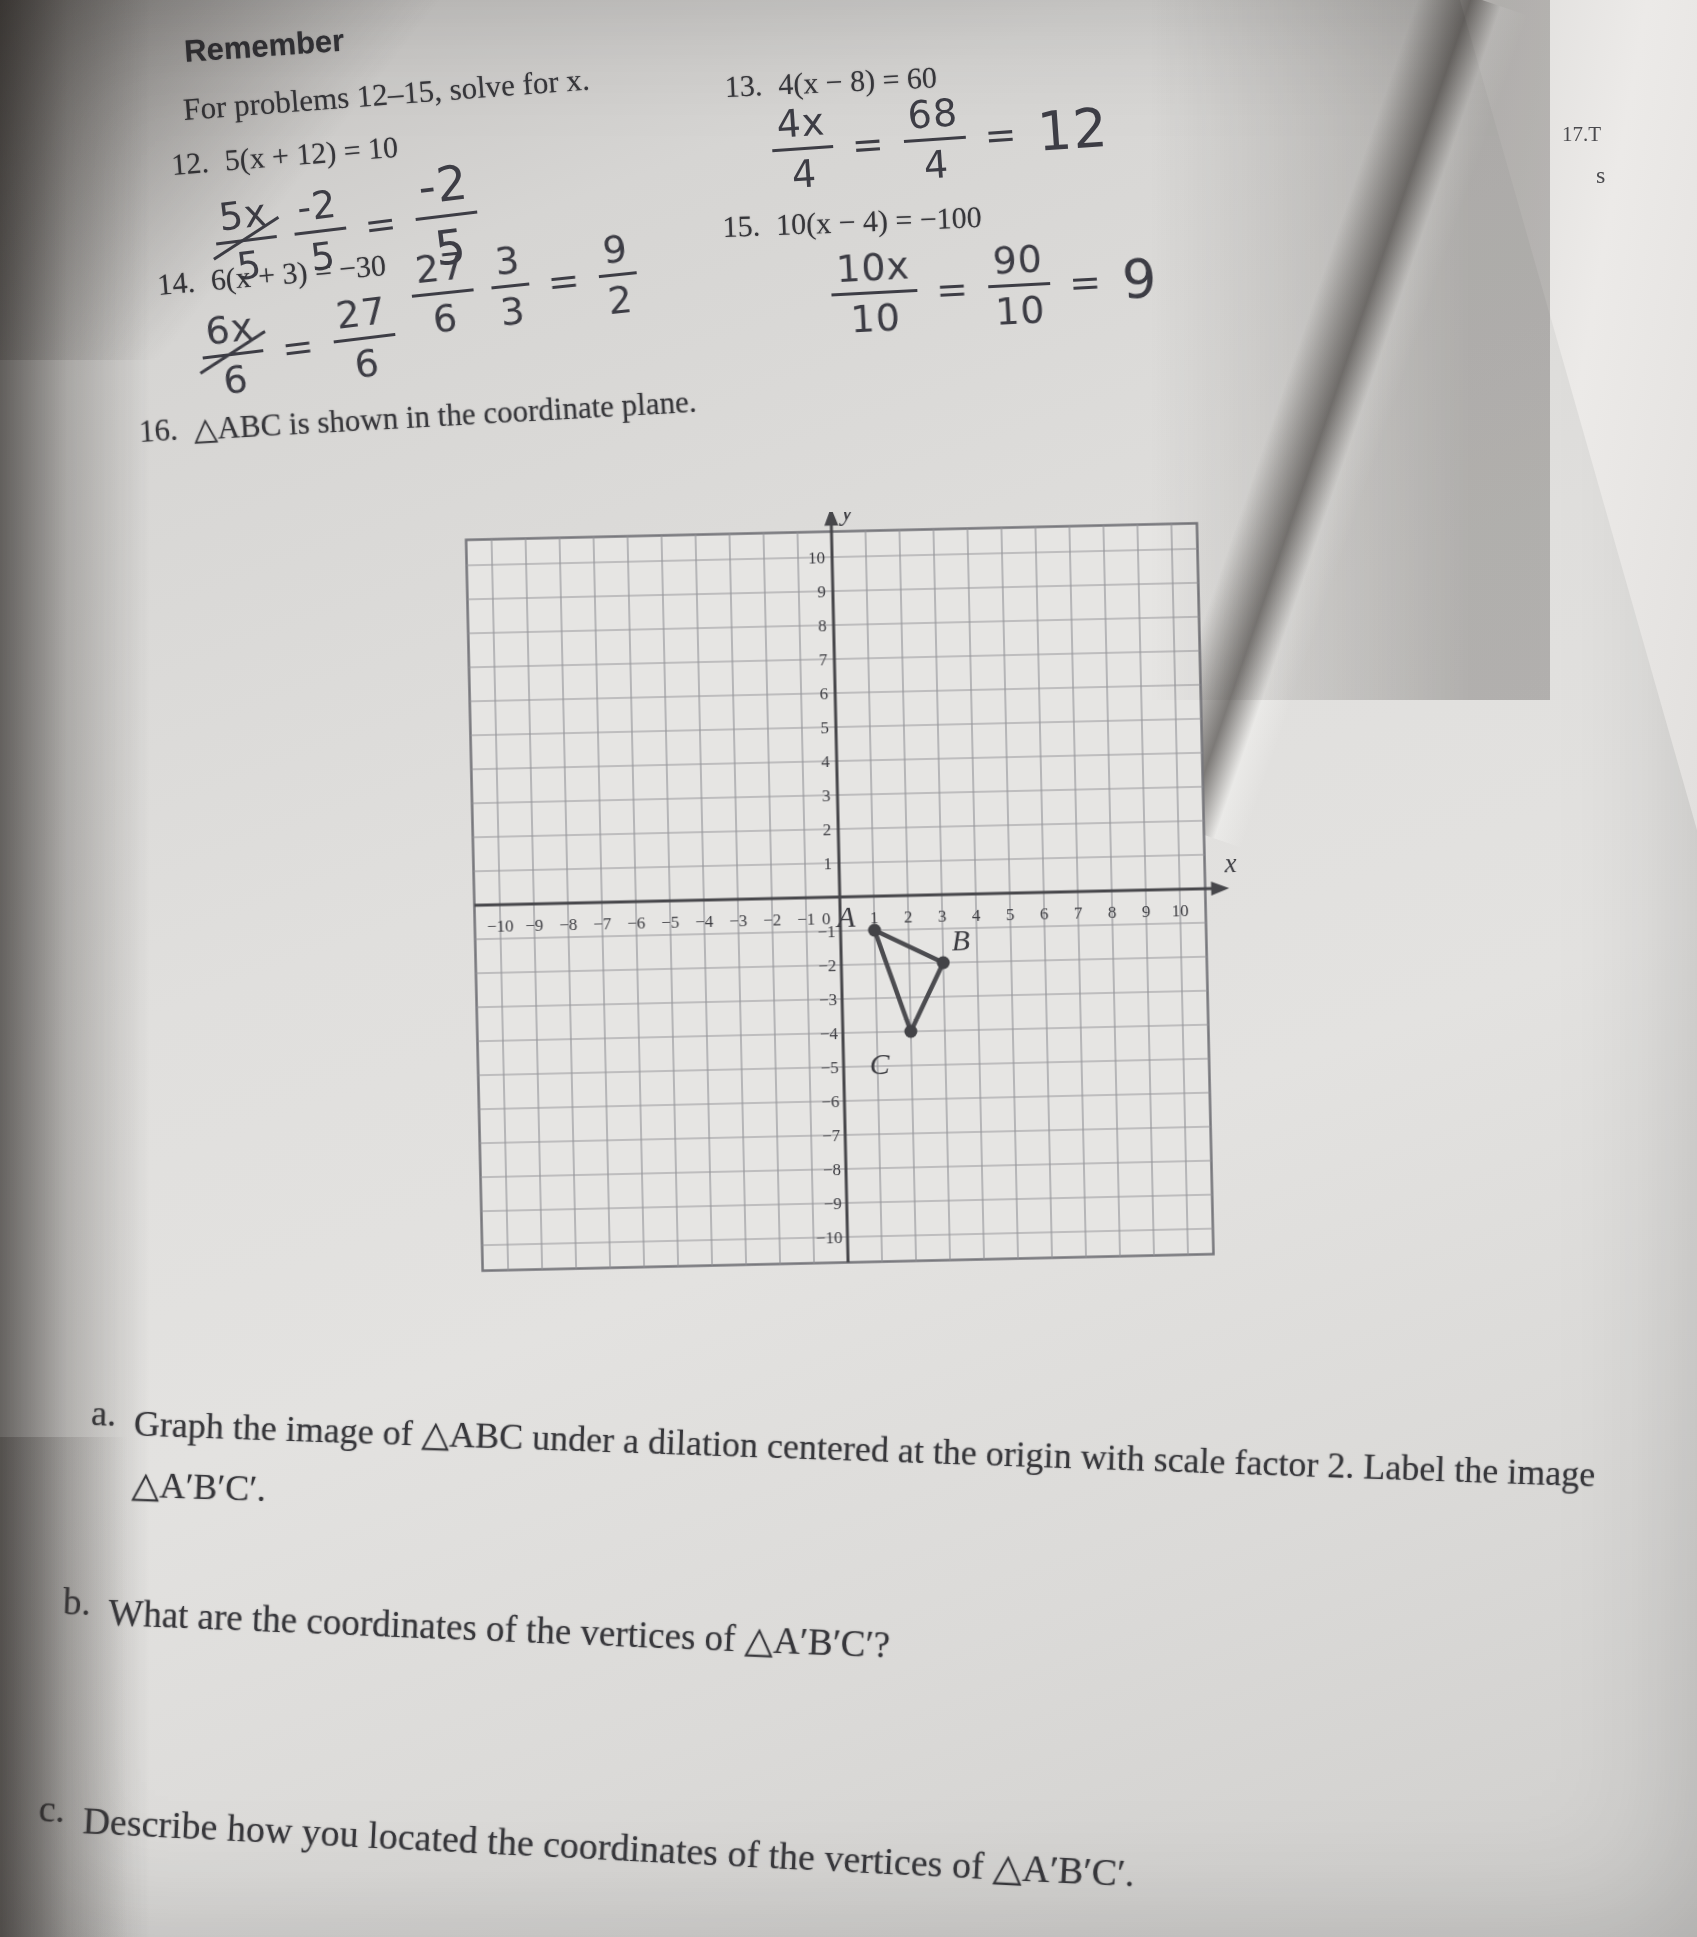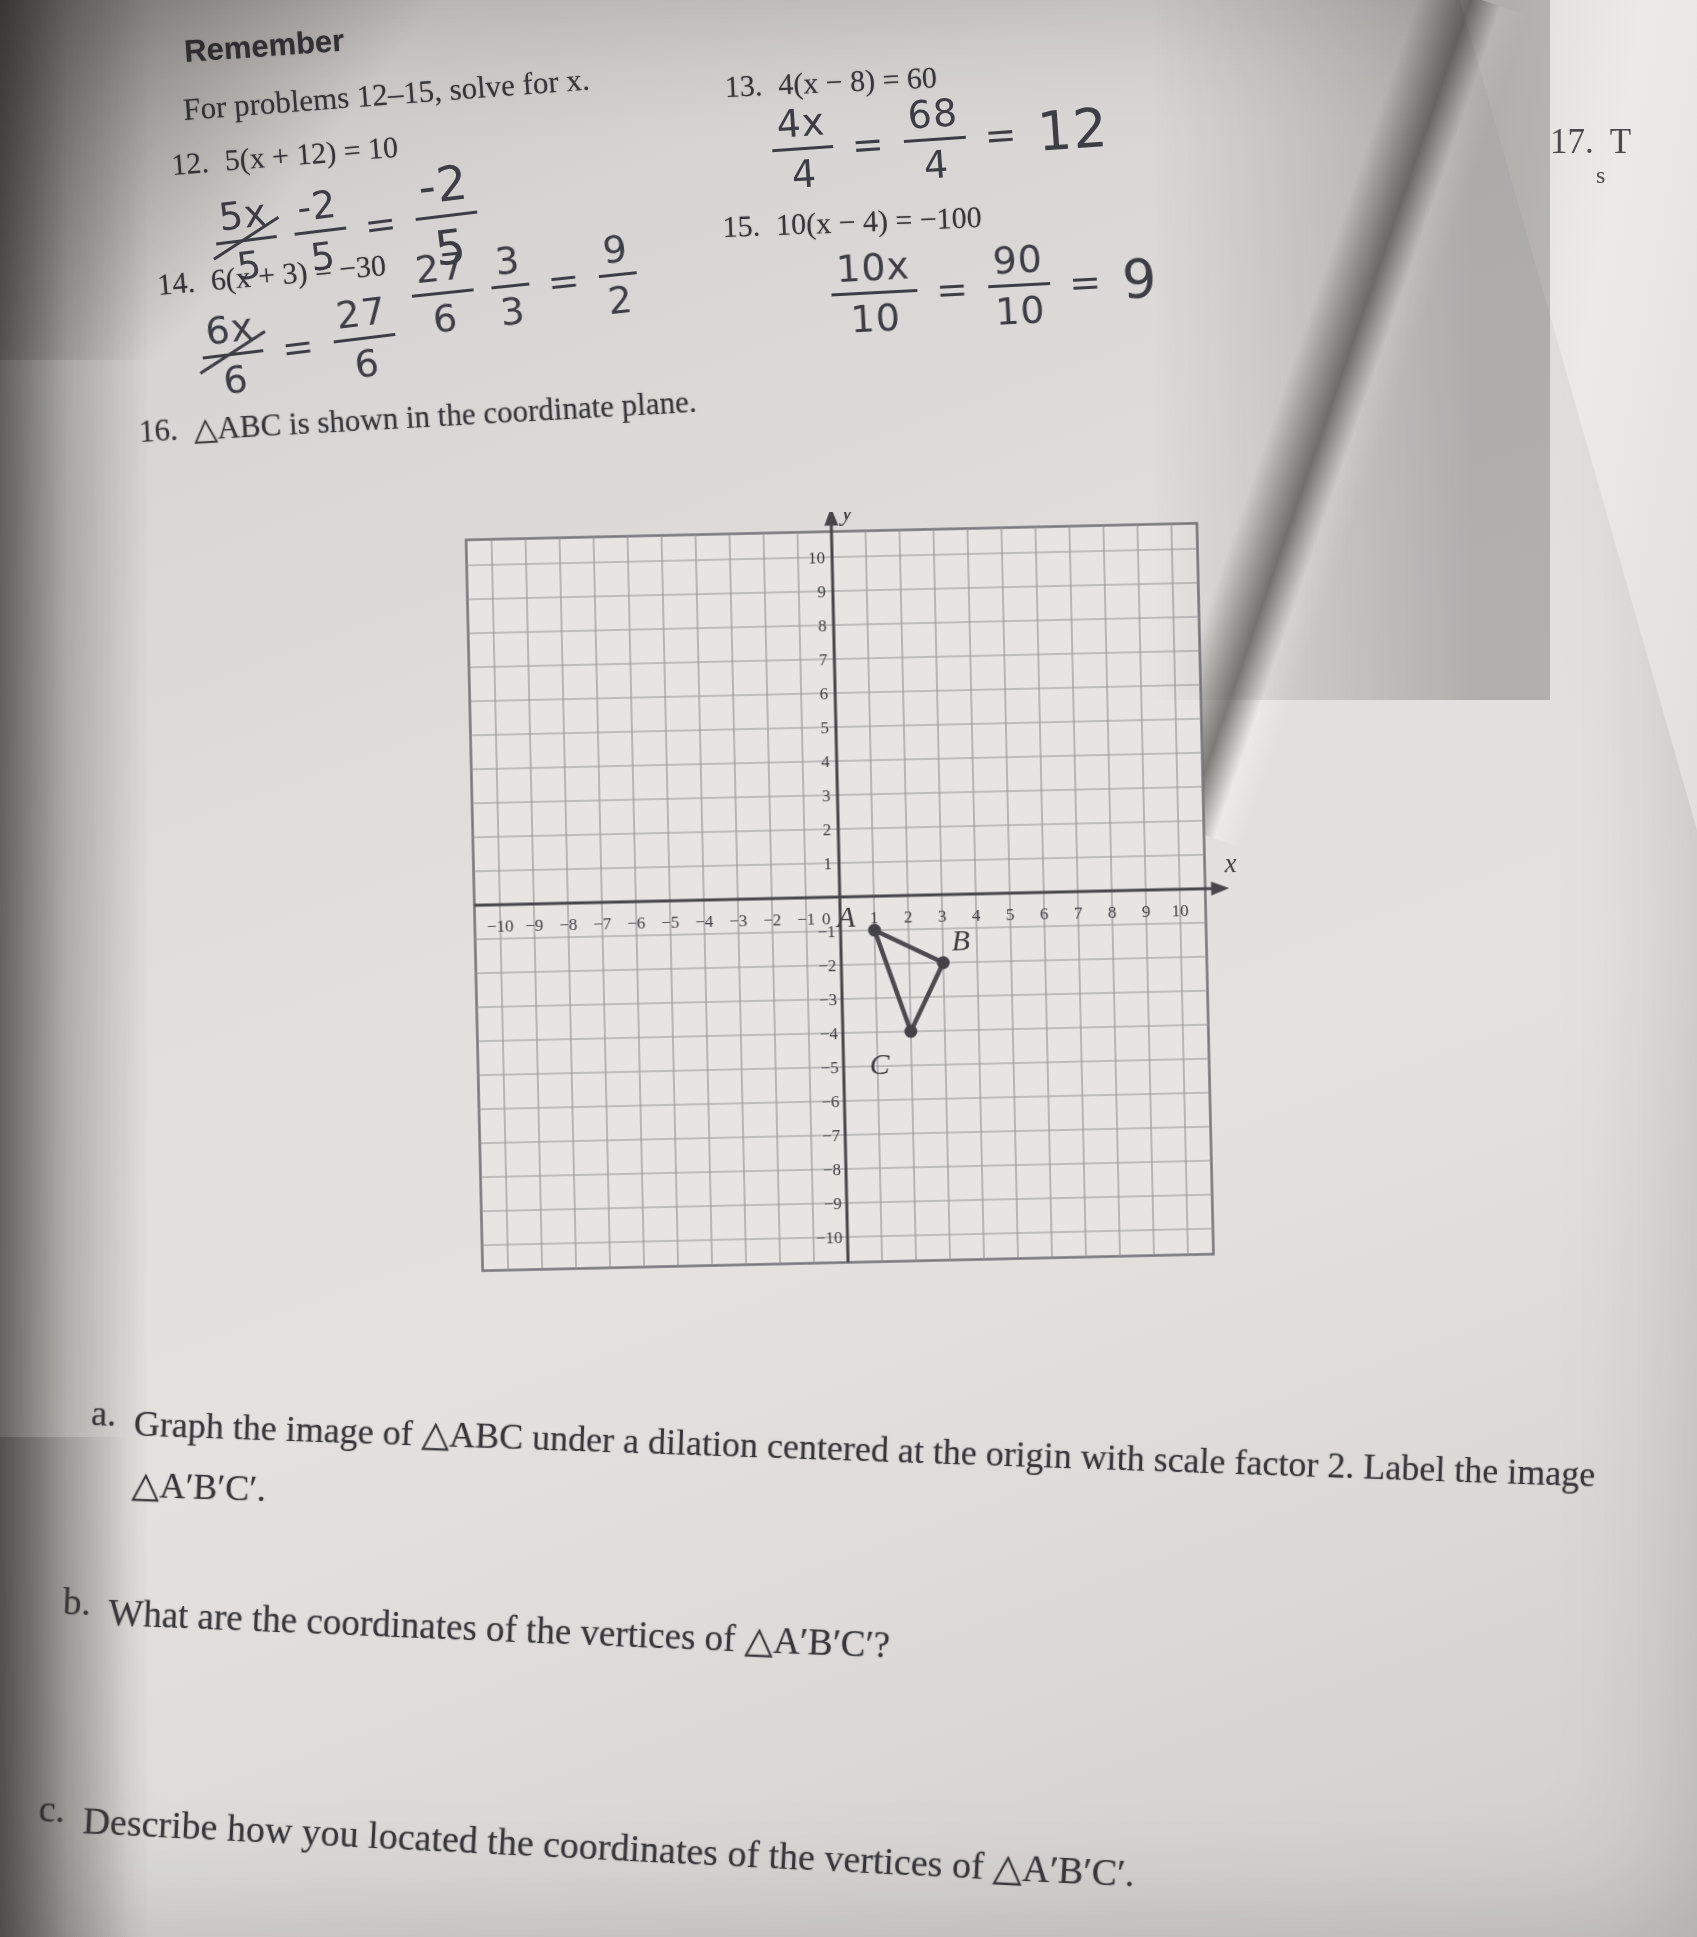--- a/index.html
+++ b/index.html
@@ -255,21 +255,21 @@
     <div class="abs print part" style="left:64px;top:1580px;font-size:37px;transform:rotate(2.4deg);transform-origin:left top;">
       <span class="plabel">b.</span>
       <span class="ptext" style="width:1480px;">What are the coordinates of the vertices of △A′B′C′?</span>
     </div>
 
     <div class="abs print part" style="left:40px;top:1786px;font-size:38px;transform:rotate(2.9deg);transform-origin:left top;">
       <span class="plabel">c.</span>
       <span class="ptext" style="width:1540px;">Describe how you located the coordinates of the vertices of △A′B′C′.</span>
     </div>
 
-    <div class="abs adj" style="left:1550px;top:122px;font-size:35px;display:flex;gap:16px;">
+    <div class="abs adj" style="left:1550px;top:122px;font-size:21px;display:flex;padding-left:12px;">
       <span>17.</span>
       <span>T</span>
     </div>
     <div class="abs adj" style="left:1596px;top:162px;font-size:24px;">s</div>
   </div>
 
   <div class="ov sh-topright"></div>
   <div class="ov sh-left"></div>
   <div class="ov sh-topleft"></div>
   <div class="ov sh-bottomleft"></div>

